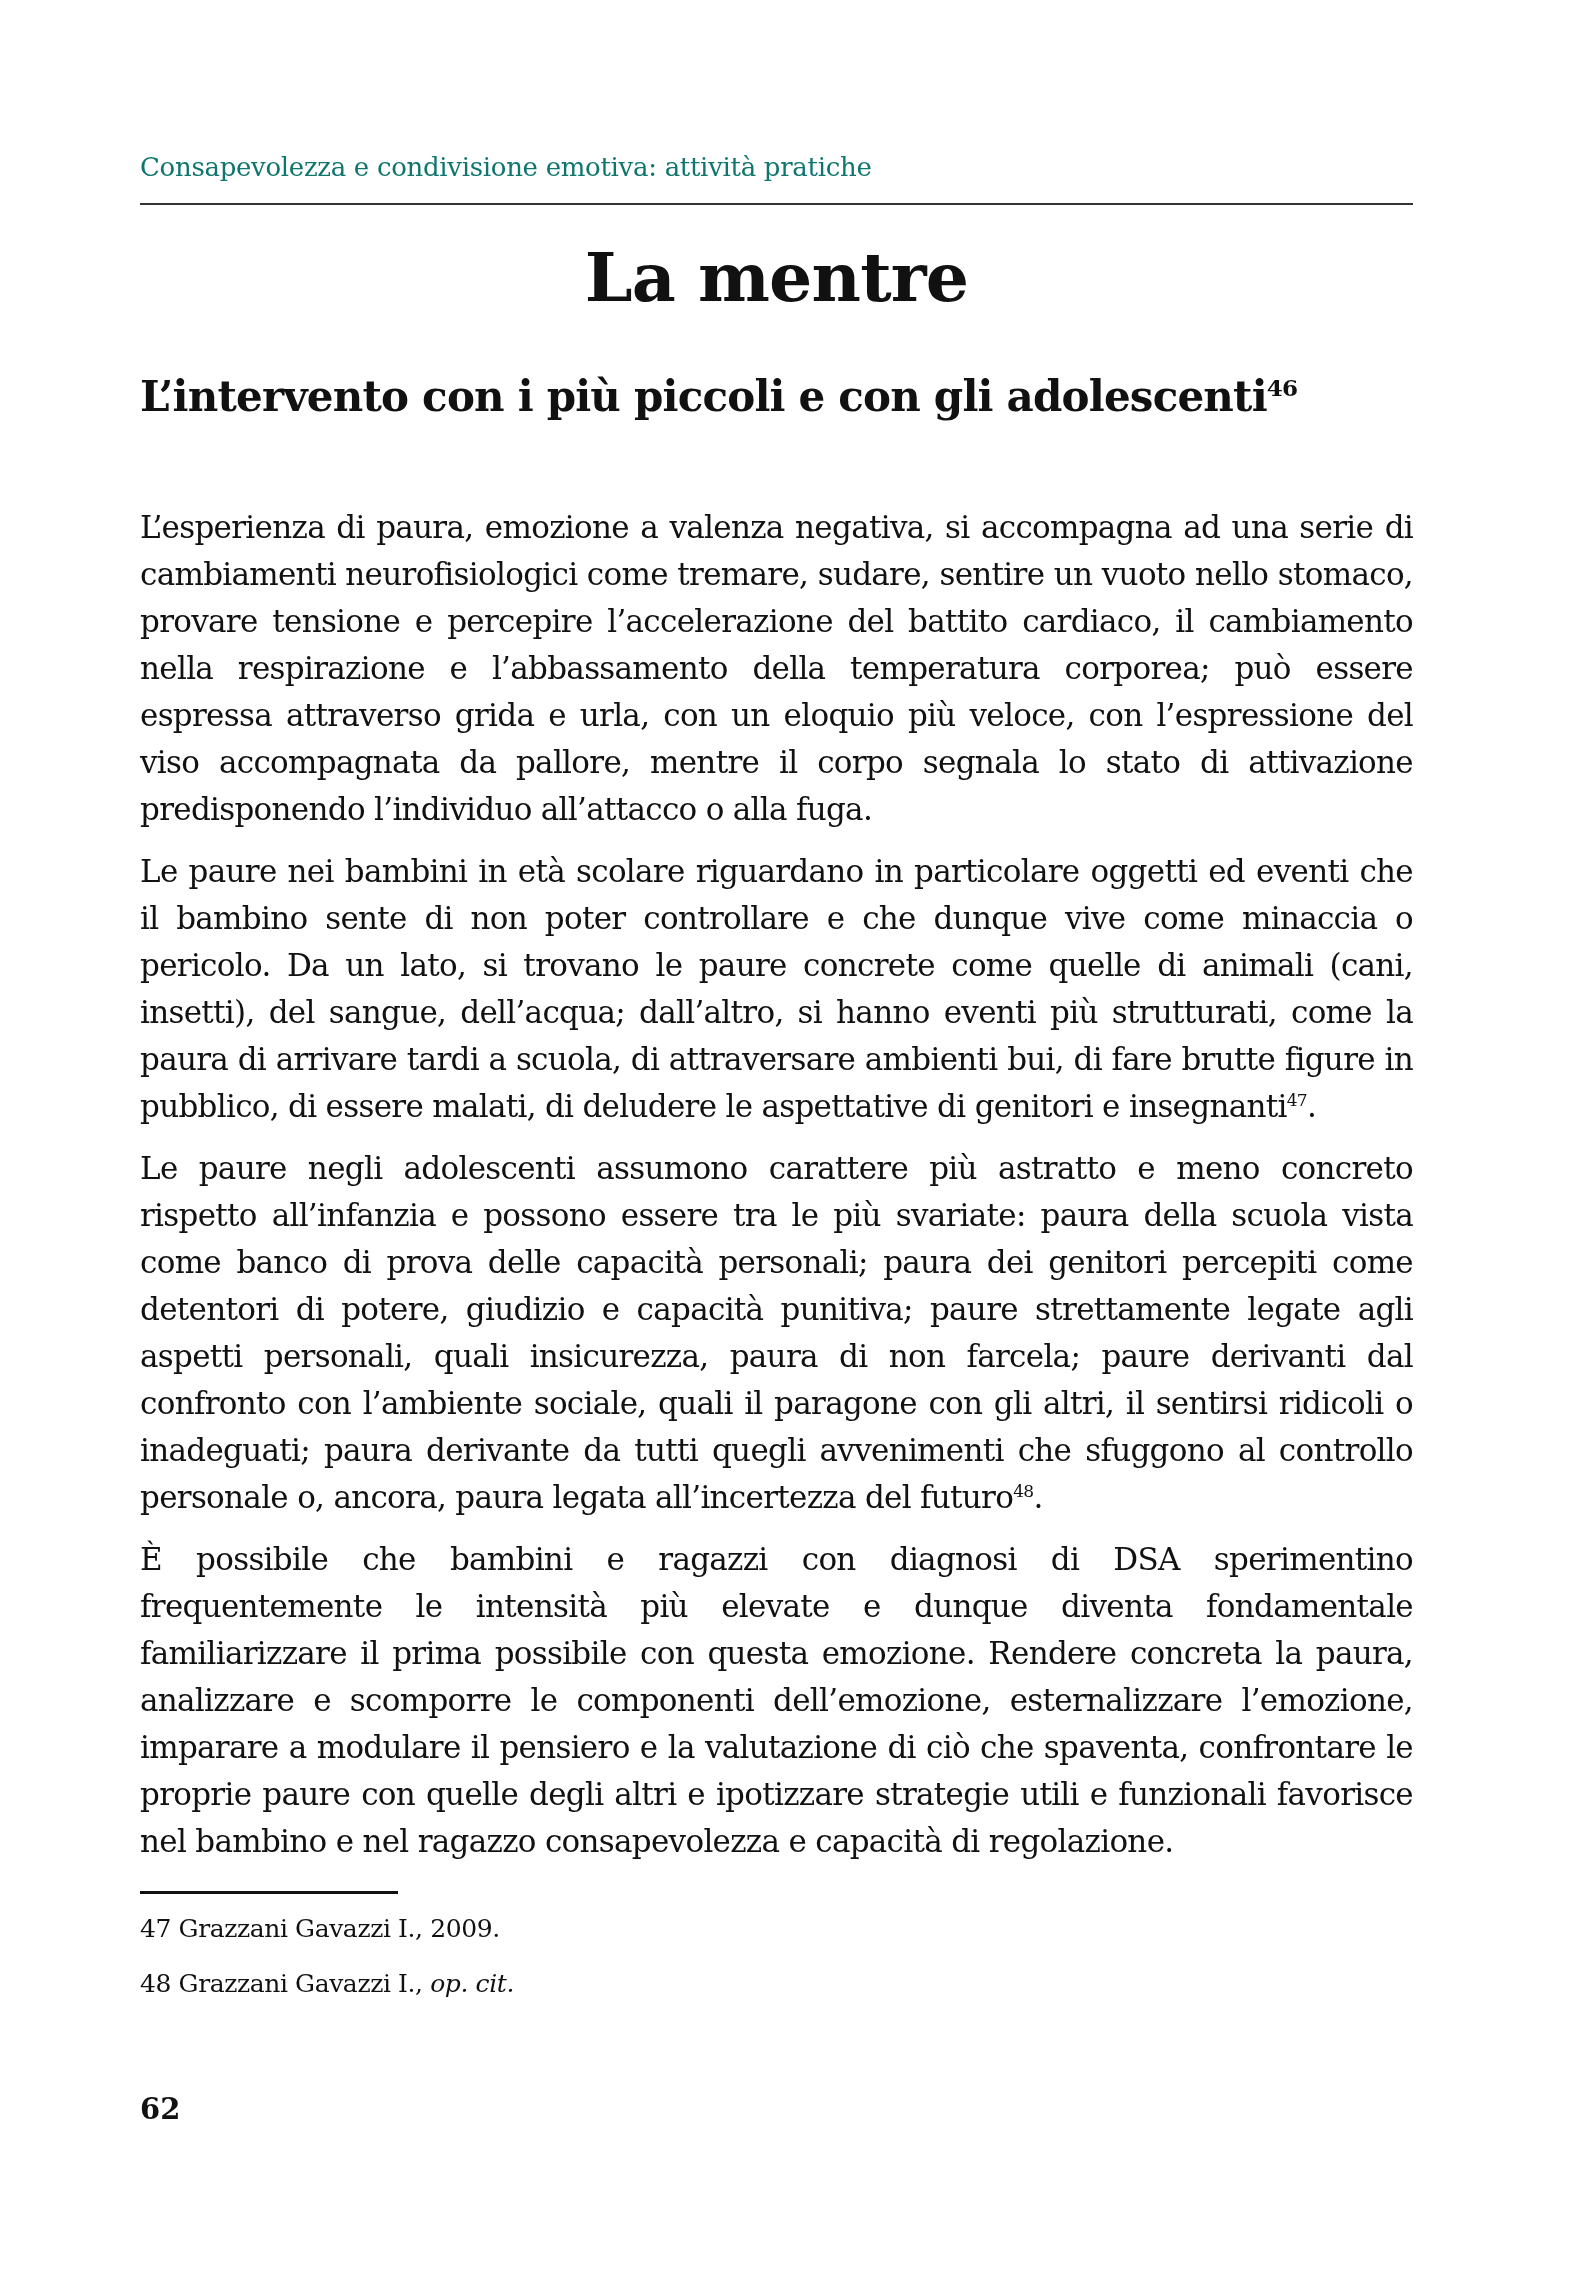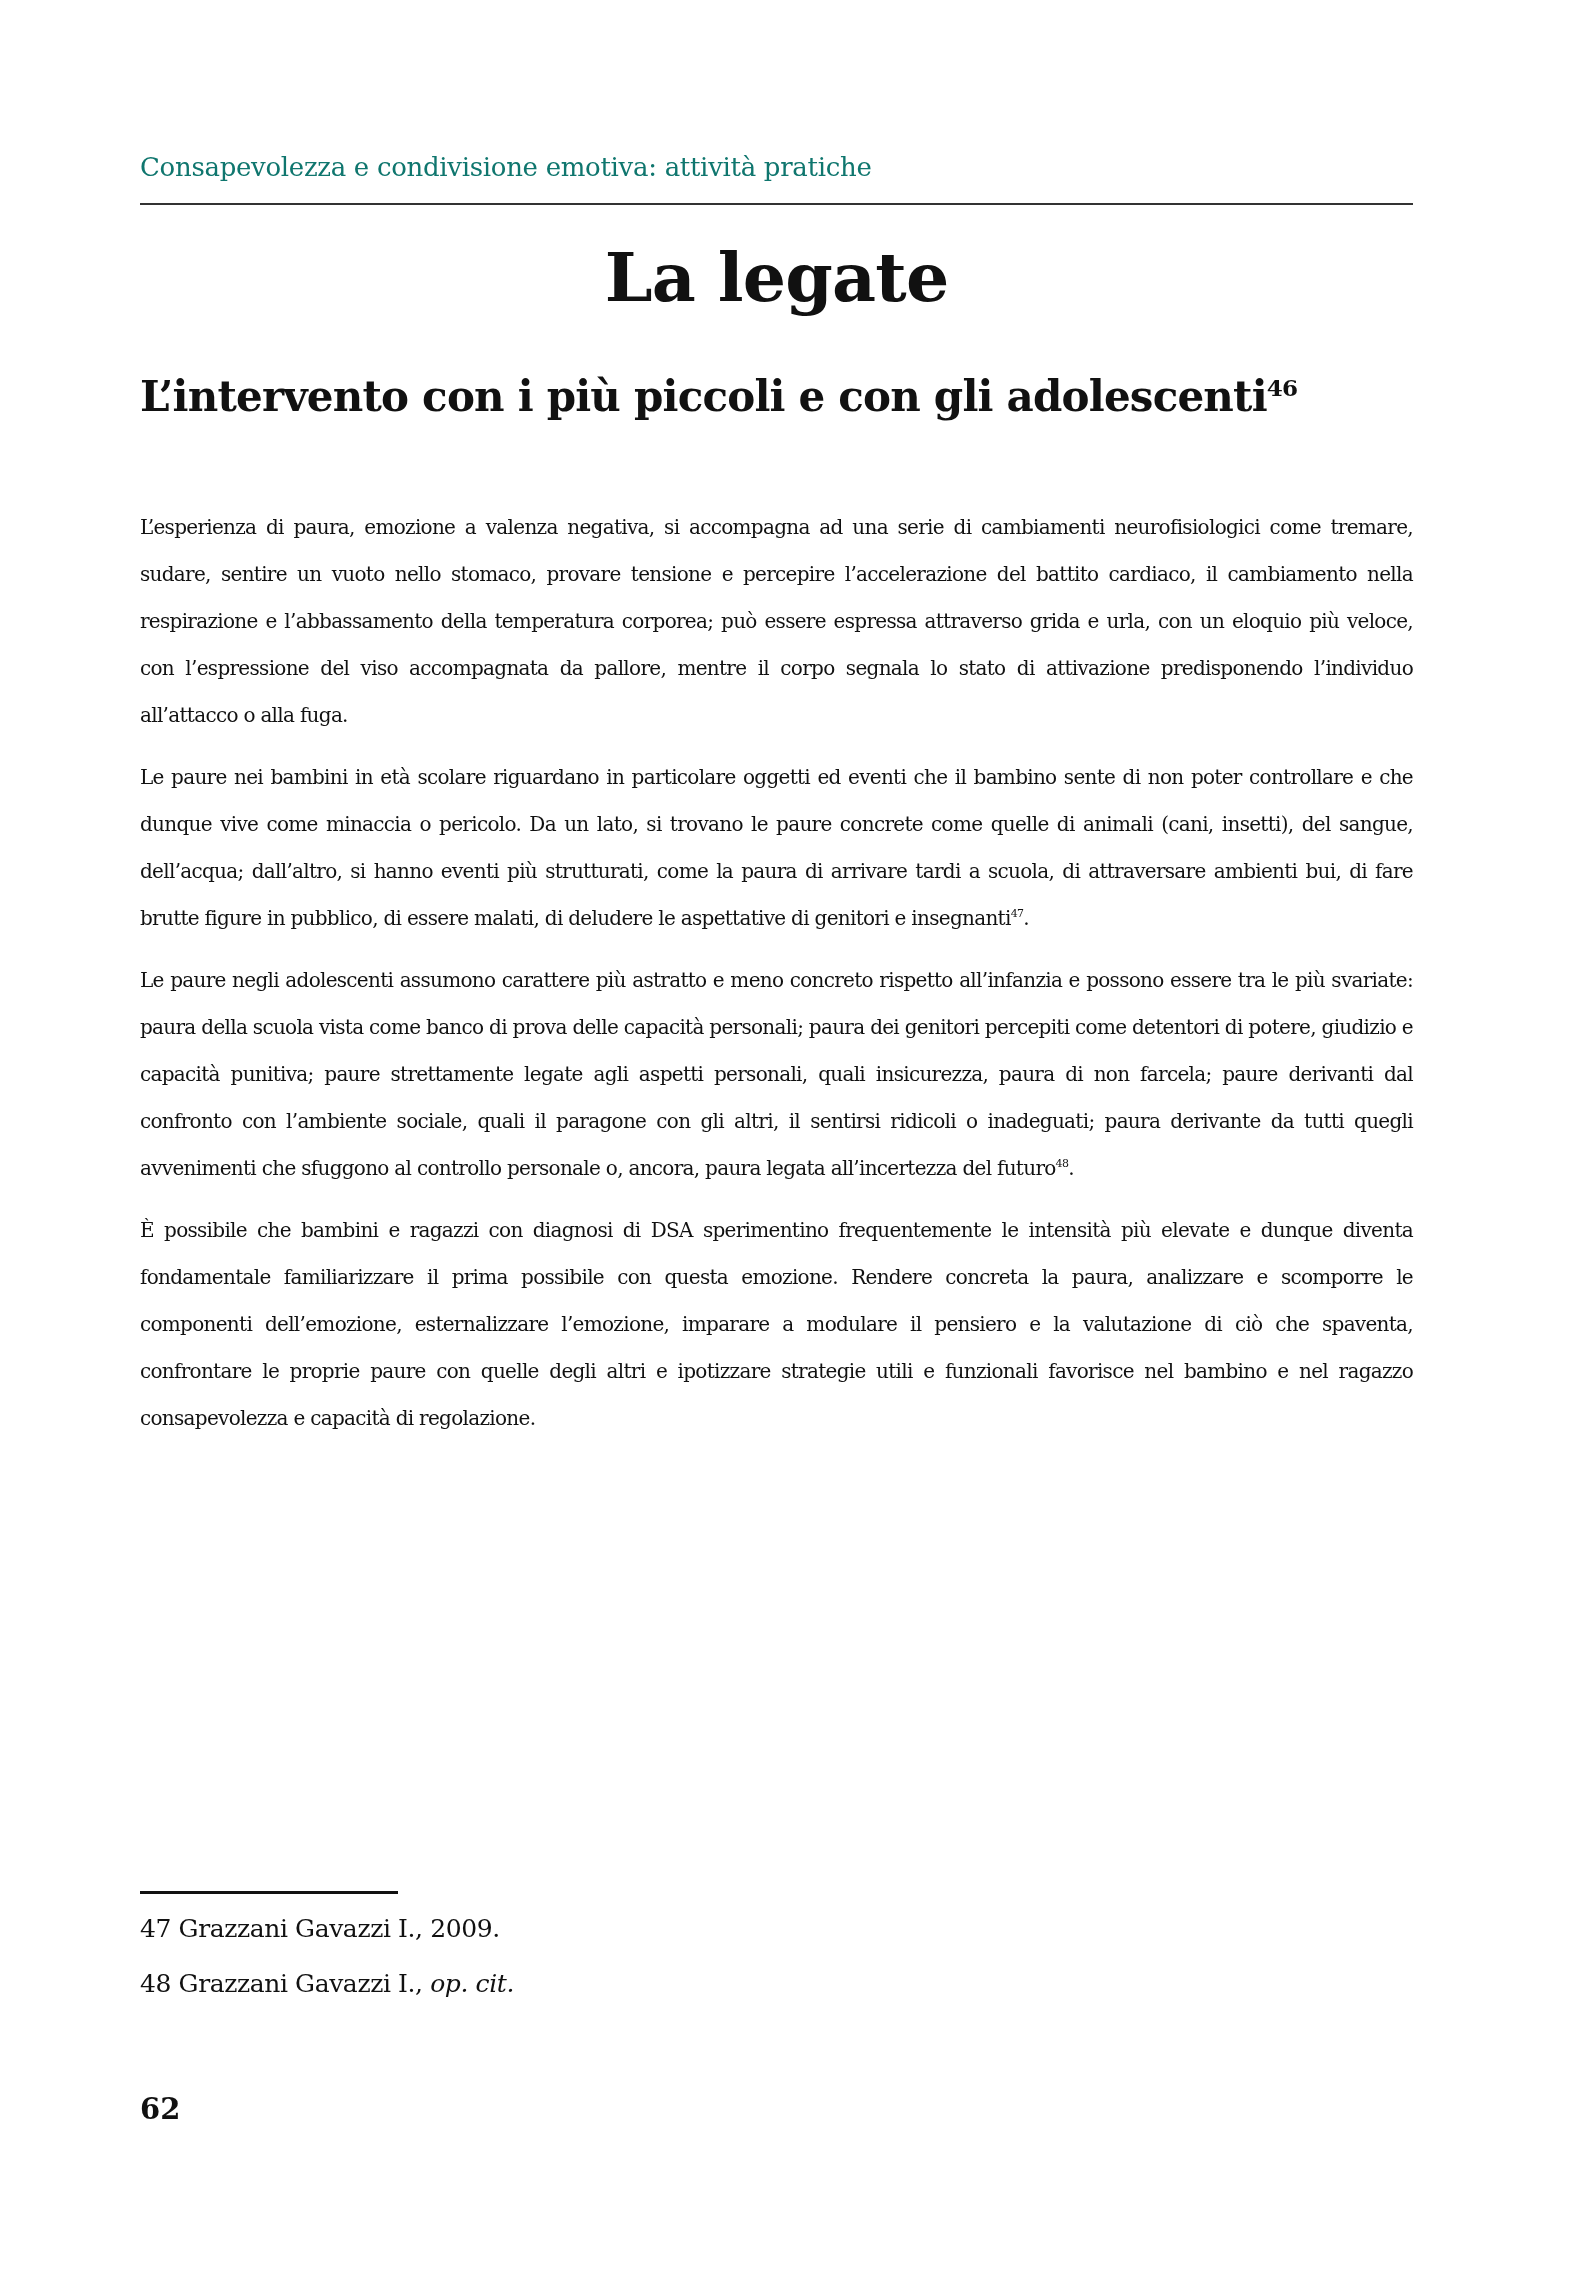--- a/index.html
+++ b/index.html
@@ -3,36 +3,36 @@
 <meta charset="utf-8">
 <style>
   html, body { margin: 0; padding: 0; background: #ffffff; }
   body { width: 1597px; height: 2295px; position: relative; overflow: hidden; color: #111; font-family: "DejaVu Serif", serif; }
   .page { position: absolute; left: 140px; width: 1273px; top: 0; }
   .running-head { position: absolute; top: 152px; left: 0; font-size: 26px; color: #0f766e; letter-spacing: -0.3px; }
   .head-rule { position: absolute; top: 203px; left: 0; width: 1273px; height: 1.7px; background: #333; }
   .title { position: absolute; top: 237px; left: 0; width: 1273px; text-align: center; font-size: 68px; font-weight: bold; letter-spacing: -0.8px; margin: 0; }
   .subtitle { position: absolute; top: 372px; left: 0; font-size: 42px; font-weight: bold; letter-spacing: -0.8px; margin: 0; }
   .subtitle sup, .body sup { font-size: 55%; vertical-align: super; line-height: 0; }
-  .body { position: absolute; top: 504px; left: 0; width: 1273px; font-size: 20px; line-height: 47px; text-align: justify; letter-spacing: -0.7px; }
+  .body { position: absolute; top: 504px; left: 0; width: 1273px; font-size: 31px; line-height: 47px; text-align: justify; letter-spacing: -0.7px; }
   .body p { margin: 0 0 15px 0; }
   .fn-rule { position: absolute; top: 1891px; left: 0; width: 258px; height: 3.4px; background: #111; }
   .footnotes { position: absolute; top: 1912px; left: 0; font-size: 25px; letter-spacing: -0.4px; }
   .footnotes div { height: 55px; line-height: 34px; }
   .footnotes em { font-style: italic; }
   .page-number { position: absolute; top: 2092px; left: 0; font-size: 29px; font-weight: bold; }
 </style>
 </head>
 <body>
 
 <div class="page">
   <div class="running-head">Consapevolezza e condivisione emotiva: attività pratiche</div>
   <div class="head-rule"></div>
 
-  <h1 class="title">La legate</h1>
+  <h1 class="title">La mentre</h1>
 
   <h2 class="subtitle"><span>L’intervento con i più piccoli e con gli adolescenti</span><sup>46</sup></h2>
 
   <div class="body">
     <p><span>L’esperienza di paura, emozione a valenza negativa, si accompagna ad una serie di cambiamenti neurofisiologici come tremare, sudare, sentire un vuoto nello stomaco, provare tensione e percepire l’accelerazione del battito cardiaco, il cambiamento nella respirazione e l’abbassamento della temperatura corporea; può essere espressa attraverso grida e urla, con un eloquio più veloce, con l’espressione del viso accompagnata da pallore, mentre il corpo segnala lo stato di attivazione predisponendo l’individuo all’attacco o alla fuga.</span></p>
     <p><span>Le paure nei bambini in età scolare riguardano in particolare oggetti ed eventi che il bambino sente di non poter controllare e che dunque vive come minaccia o pericolo. Da un lato, si trovano le paure concrete come quelle di animali (cani, insetti), del sangue, dell’acqua; dall’altro, si hanno eventi più strutturati, come la paura di arrivare tardi a scuola, di attraversare ambienti bui, di fare brutte figure in pubblico, di essere malati, di deludere le aspettative di genitori e insegnanti</span><sup>47</sup><span>.</span></p>
     <p><span>Le paure negli adolescenti assumono carattere più astratto e meno concreto rispetto all’infanzia e possono essere tra le più svariate: paura della scuola vista come banco di prova delle capacità personali; paura dei genitori percepiti come detentori di potere, giudizio e capacità punitiva; paure strettamente legate agli aspetti personali, quali insicurezza, paura di non farcela; paure derivanti dal confronto con l’ambiente sociale, quali il paragone con gli altri, il sentirsi ridicoli o inadeguati; paura derivante da tutti quegli avvenimenti che sfuggono al controllo personale o, ancora, paura legata all’incertezza del futuro</span><sup>48</sup><span>.</span></p>
     <p><span>È possibile che bambini e ragazzi con diagnosi di DSA sperimentino frequentemente le intensità più elevate e dunque diventa fondamentale familiarizzare il prima possibile con questa emozione. Rendere concreta la paura, analizzare e scomporre le componenti dell’emozione, esternalizzare l’emozione, imparare a modulare il pensiero e la valutazione di ciò che spaventa, confrontare le proprie paure con quelle degli altri e ipotizzare strategie utili e funzionali favorisce nel bambino e nel ragazzo consapevolezza e capacità di regolazione.</span></p>
   </div>
 

